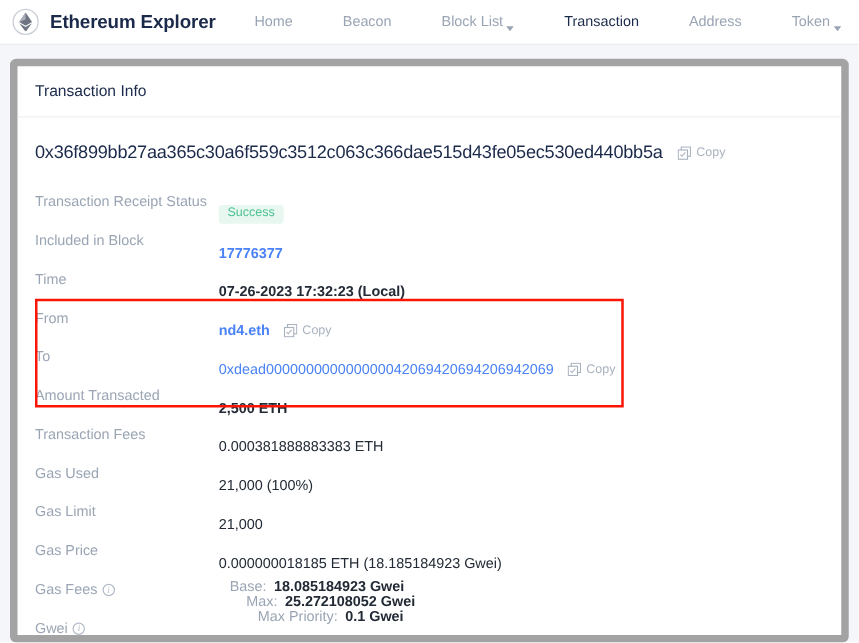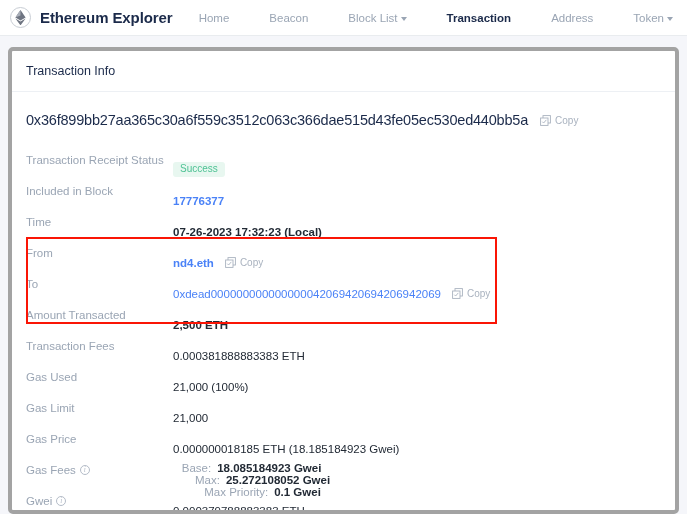--- a/index.html
+++ b/index.html
@@ -58,47 +58,47 @@
     align-items: center;
     gap: 26px;
     padding-right: 2px;
   }
   .nav-link {
     font-size: 11.5px;
     color: #9aa5b4;
     white-space: nowrap;
     cursor: pointer;
     display: flex;
-    align-items: center;
+    align-items: flex-end;
     gap: 3px;
     padding-left: 14px;
   }
   .nav-link.active {
     color: #1b2a4a;
-    font-weight: bold;
+    font-weight: normal;
   }
   .caret {
     display: inline-block;
     width: 0; height: 0;
     border-left: 3px solid transparent;
     border-right: 3px solid transparent;
     border-top: 4px solid #9aa5b4;
     position: relative;
     top: 1px;
   }
 
   
   .page {
     background: #f5f6fa;
     padding: 11px 8px 0 8px;
     height: calc(514px - 36px);
   }
   .card {
     background: #ffffff;
-    border: 4px solid #a3a3a3;
+    border: 6px solid #a3a3a3;
     border-radius: 5px;
     height: 100%;
     overflow: hidden;
     position: relative;
   }
   .card-header {
     padding: 13px 14px 13px 14px;
     border-bottom: 1px solid #edf0f4;
     font-size: 12.5px;
     color: #1b2a4a;

